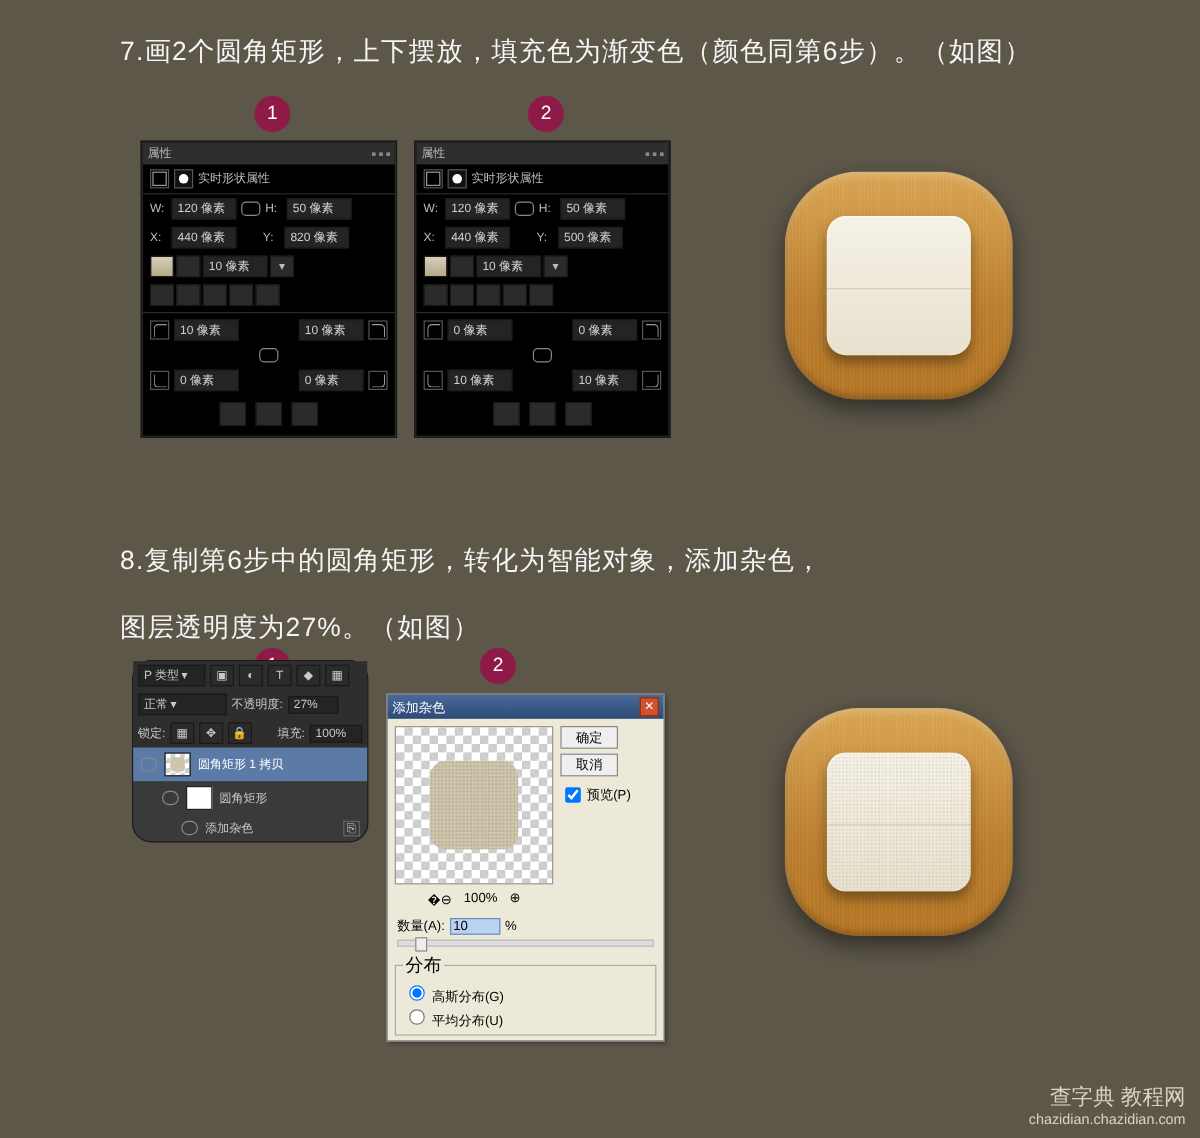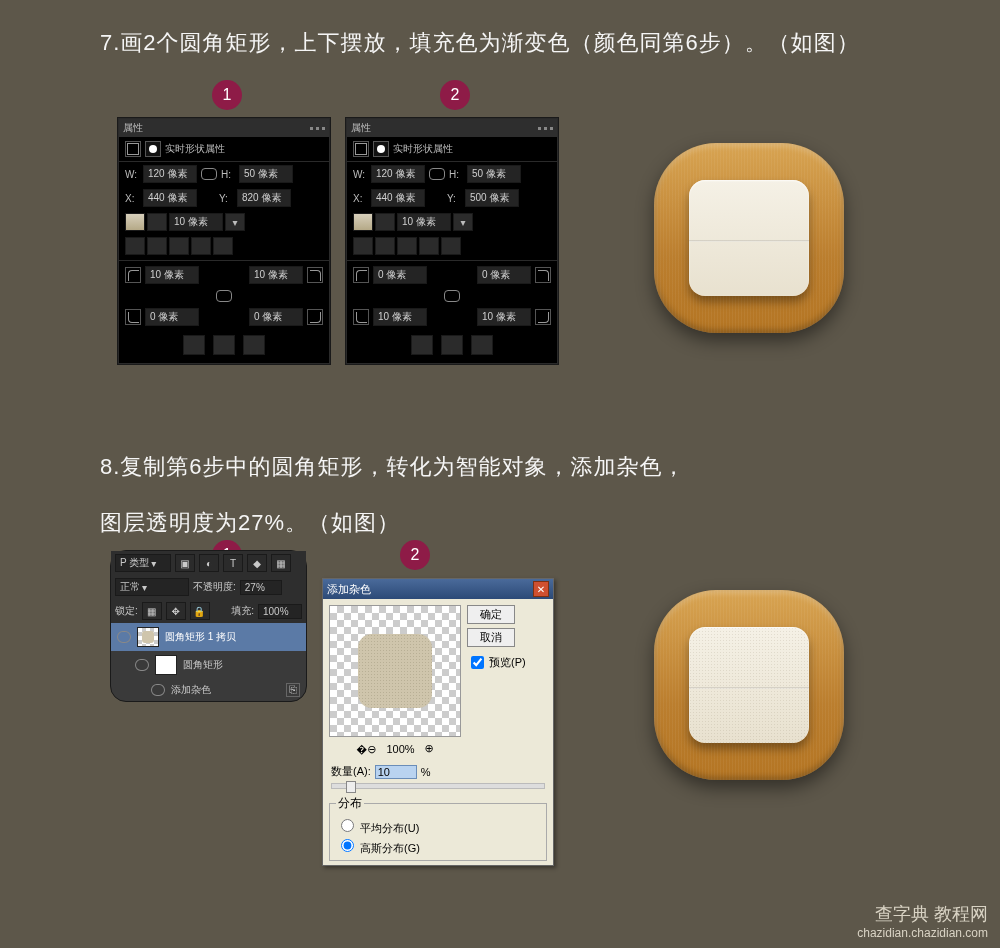--- a/index.html
+++ b/index.html
@@ -145,21 +145,21 @@
     background-size:3px 3px;
   }
   .btn-xp{
     width:46px;padding:1px 0;text-align:center;background:#efefef;border:1px solid #888;font-size:11px;margin-bottom:4px;
   }
   .slider{
     height:4px;background:#ddd;border:1px solid #bbb;margin:2px 0 6px;position:relative;
   }
   .slider::after{content:"";position:absolute;left:14px;top:-3px;width:8px;height:10px;background:#eee;border:1px solid #888;}
   fieldset{border:1px solid #aaa;margin:4px 6px;padding:4px 6px;}
-  fieldset legend{font-size:12px;}
+  fieldset legend{font-size:15px;}
 
   
   .wood-icon{
     width:190px;height:190px;border-radius:62px;
     background:linear-gradient(#d8a452,#bb7e2e 60%,#b47523);
     box-shadow:0 8px 18px rgba(0,0,0,.45),inset 0 -3px 6px rgba(0,0,0,.25),inset 0 3px 6px rgba(255,255,255,.25);
     position:relative;
     display:flex;align-items:center;justify-content:center;
     background-image:
       repeating-linear-gradient(90deg,rgba(255,255,255,.05) 0 1px,transparent 1px 3px),
@@ -432,22 +432,22 @@
   <div style="padding:2px 8px;display:flex;align-items:center;gap:4px">
     <span>数量(A):</span>
     <input type="text" style="width: 36px; background: rgb(185, 211, 240); border: 1px solid rgb(106, 141, 184); font-size: 11px; padding: 0px 2px;" value="10">
     <span>%</span>
   </div>
   <div style="padding:0 8px">
       <div class="slider"></div>
     </div>
   <fieldset>
     <legend>分布</legend>
+    <label style="display:block"><input type="radio" name="d" checked="" style=""> <span>高斯分布(G)</span></label>
     <label style="display:block"><input type="radio" name="d" style=""> <span>平均分布(U)</span></label>
-    <label style="display:block"><input type="radio" name="d" checked="" style=""> <span>高斯分布(G)</span></label>
   </fieldset>
 </div>
 
 <div class="abs wood-icon" style="left:654px;top:590px;">
   <div class="pad noisy"></div>
 </div>
 
 <div class="watermark">
   <div class="main">查字典 教程网</div>
   <div>chazidian.chazidian.com</div>

